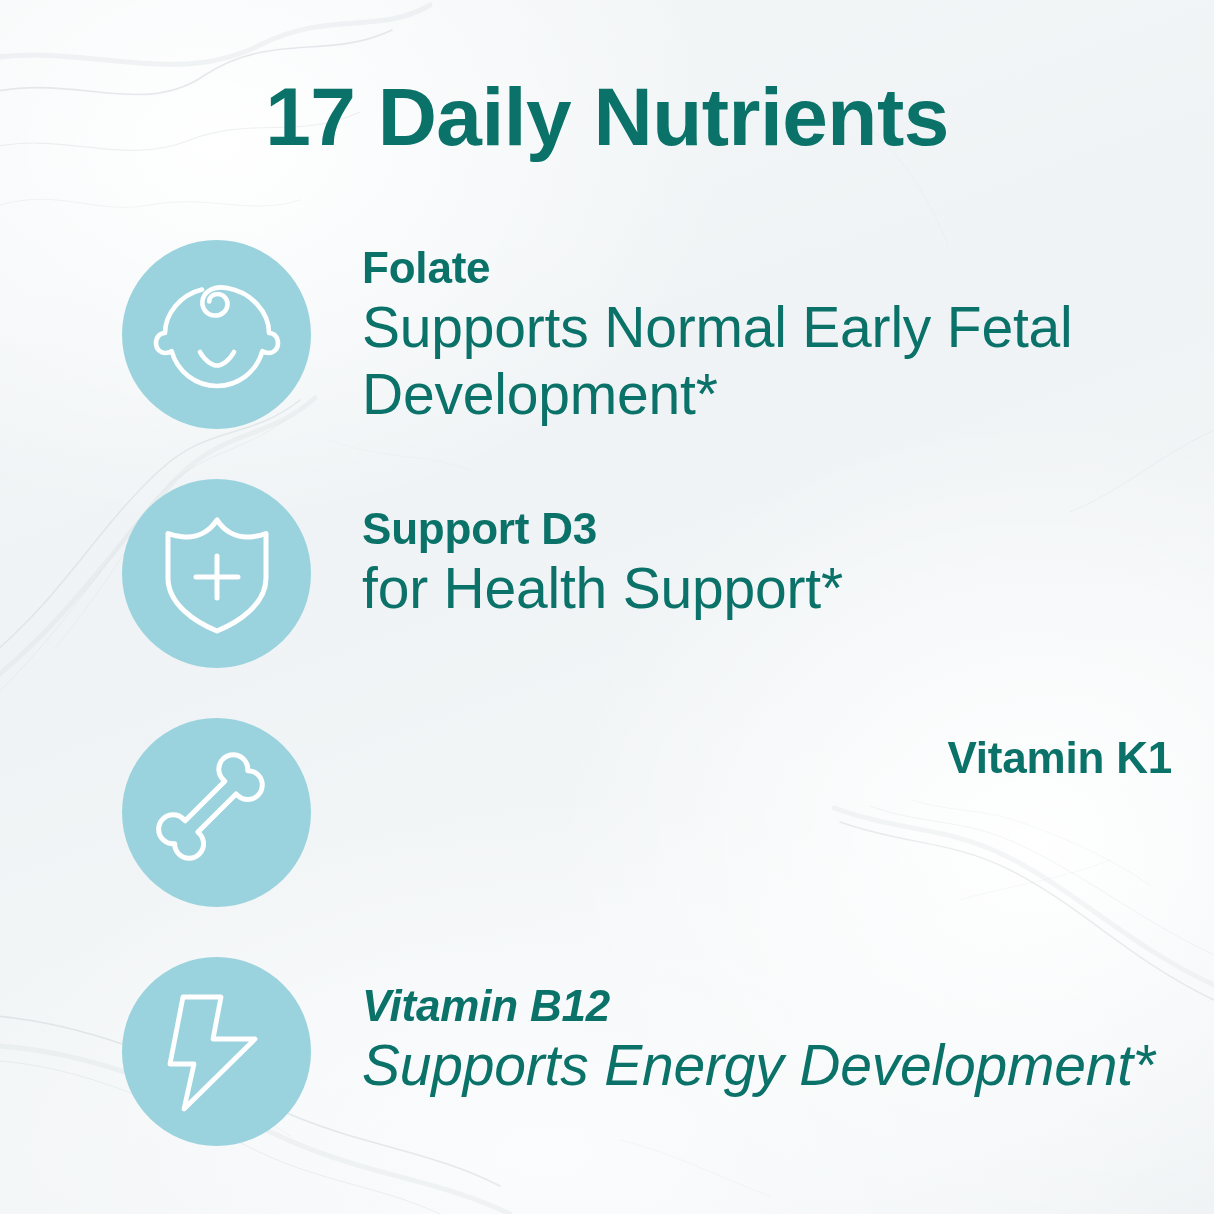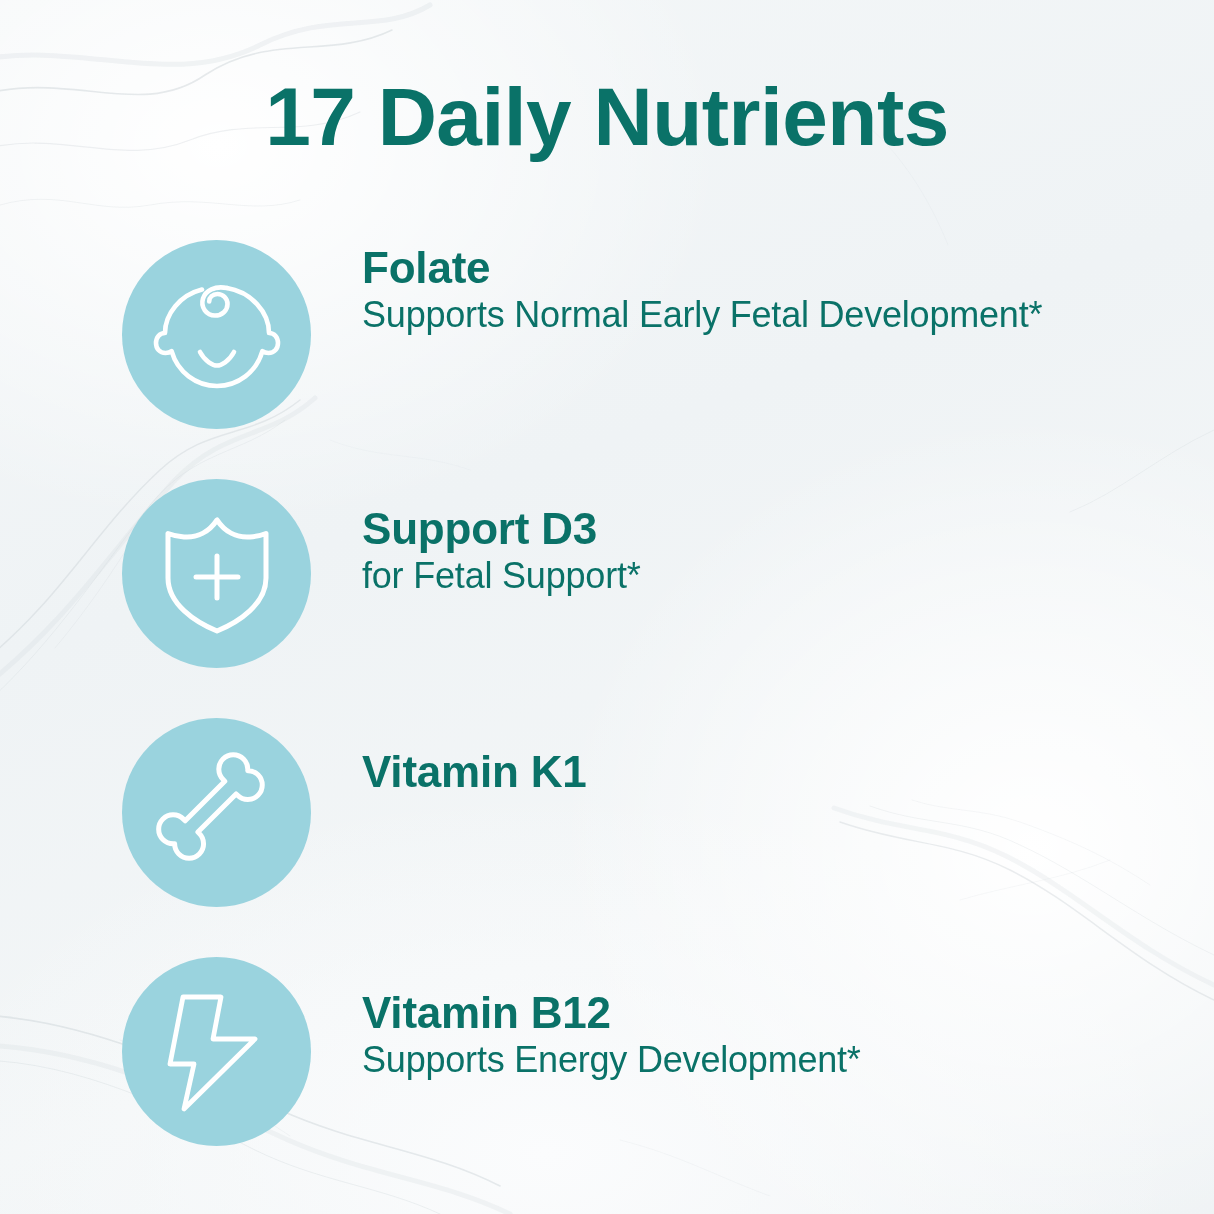--- a/index.html
+++ b/index.html
@@ -85,31 +85,31 @@
     width: 810px;
   }
   .nutrient-name {
     font-size: 44px;
     font-weight: bold;
     color: #0a7268;
     line-height: 1.18;
     letter-spacing: -0.2px;
   }
   .nutrient-desc {
-    font-size: 36px;
+    font-size: 57px;
     font-weight: normal;
     color: #0a7268;
     line-height: 1.18;
     letter-spacing: -0.2px;
   }
   
   .row-0 .nutrient-text { top: 2px; }
   .row-1 .nutrient-text { top: 24px; }
-  .row-2 .nutrient-text { top: 28px; }
-  .row-3 .nutrient-text { top: 30px; }
+  .row-2 .nutrient-text { top: 14px; text-align: right; }
+  .row-3 .nutrient-text { top: 23px; font-style: italic; }
 </style>
 </head>
 <body>
 
 <div id="page">
 
   <div class="marble-base"></div>
 
   <svg class="veins" width="1214" height="1214" viewBox="0 0 1214 1214" aria-hidden="true">
     <g fill="none" stroke="#b9c2c8" stroke-linecap="round">
@@ -192,21 +192,21 @@
                      C 106 23.5, 100.5 24.6, 95 25
                      C 82 26, 70 20, 62 8 Z"></path>
 
             <path d="M62 44 L 62 86"></path>
             <path d="M41 65 L 83 65"></path>
           </svg>
         </span>
       </div>
       <div class="nutrient-text">
         <div class="nutrient-name">Support D3</div>
-        <div class="nutrient-desc">for Fetal Support*</div>
+        <div class="nutrient-desc">for Health Support*</div>
       </div>
     </div>
 
     <div class="nutrient-row row-2">
       <div class="icon-circle">
         <span>
           <svg width="126" height="126" viewBox="0 0 126 126" fill="none" stroke="#ffffff" stroke-width="5" stroke-linecap="round" stroke-linejoin="round">
             <g transform="rotate(-45 63 63)">
               <path d="M35 44
                        C 35 35.5, 28.5 29, 20.5 29

